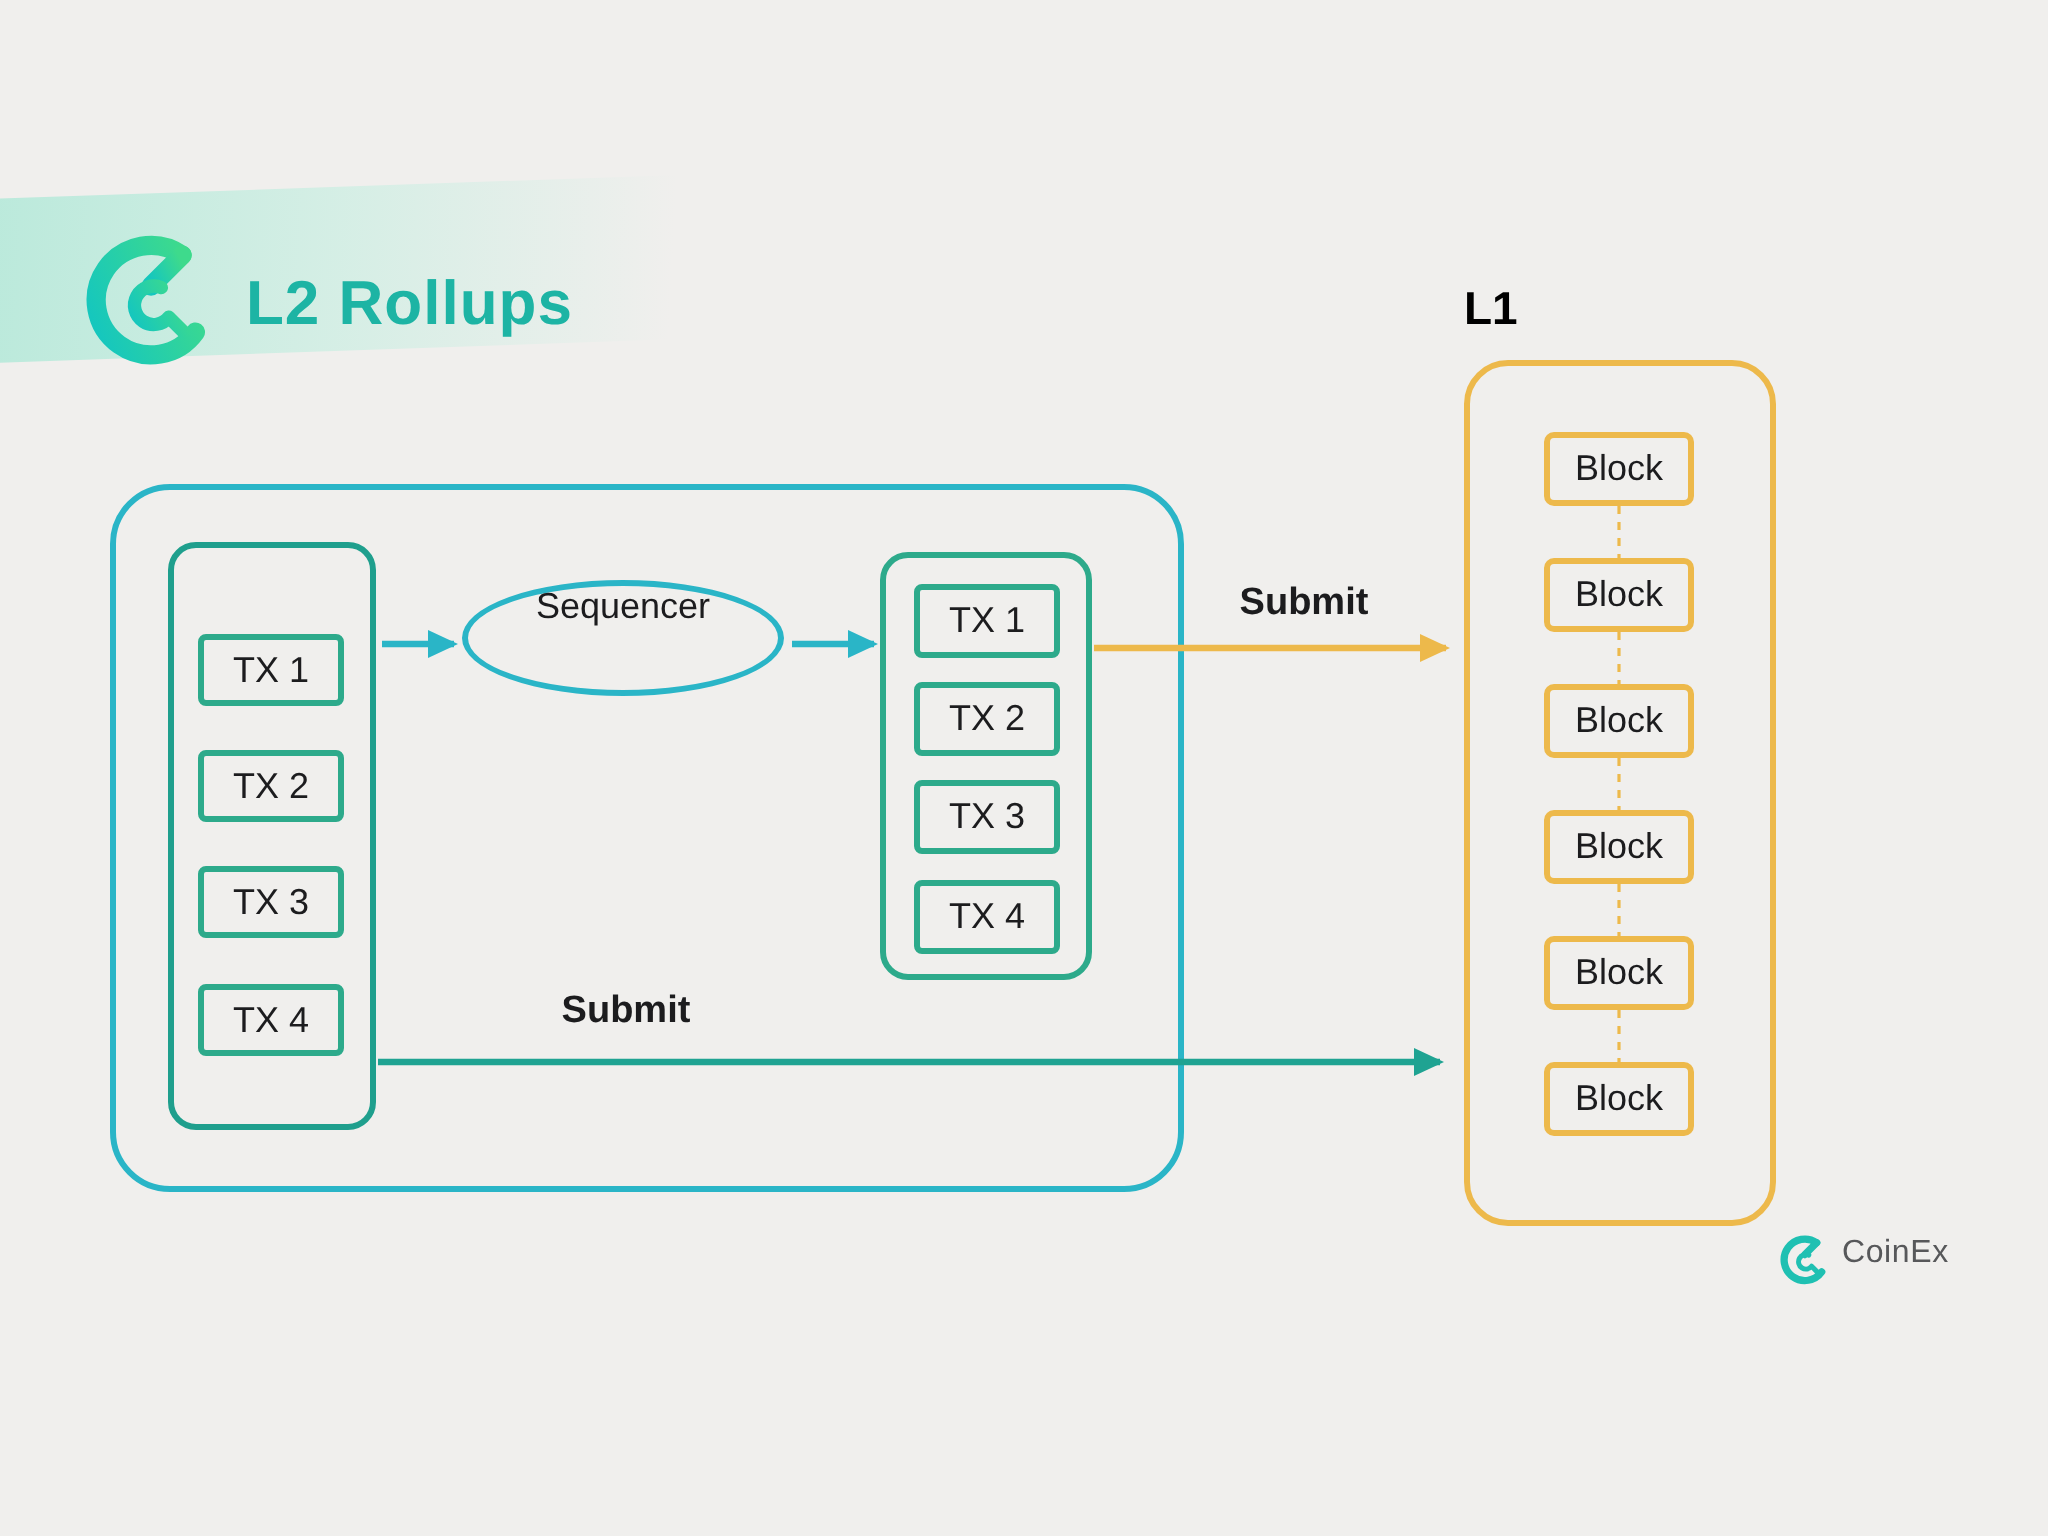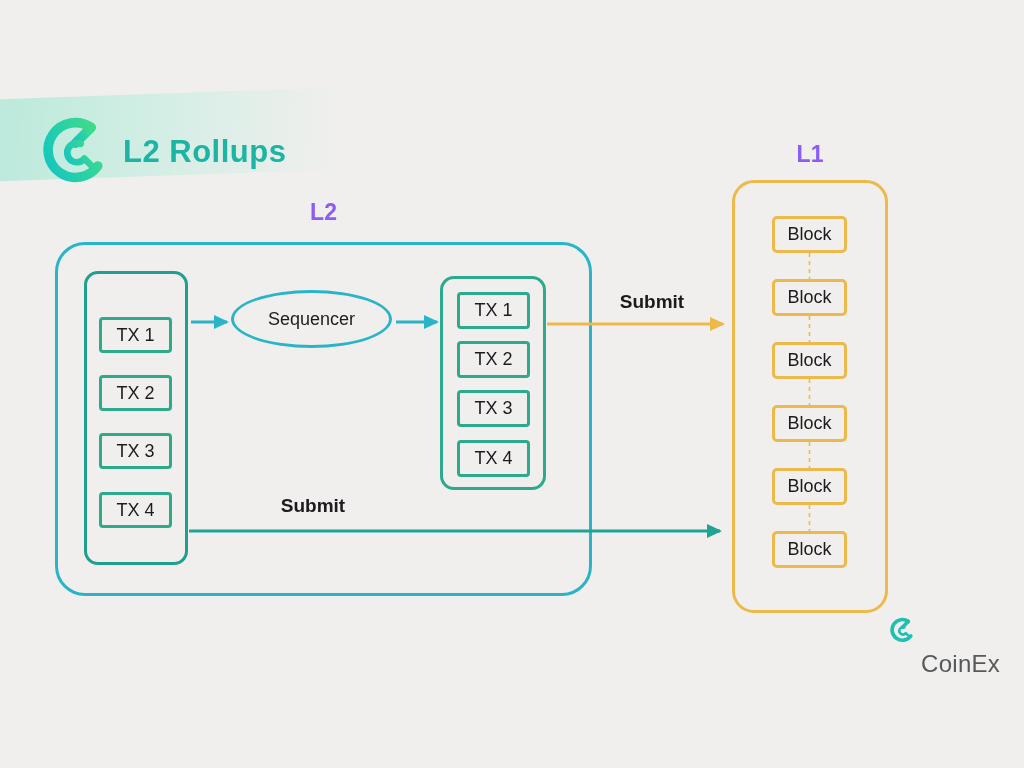--- a/index.html
+++ b/index.html
@@ -75,26 +75,26 @@
     border:3px solid var(--orange); border-radius:5px;
     display:flex; align-items:center; justify-content:center;
     font-size:18px; color:var(--ink);
   }
   .bk.i0{top:216px;} .bk.i1{top:279px;} .bk.i2{top:342px;}
   .bk.i3{top:405px;} .bk.i4{top:468px;} .bk.i5{top:531px;}
   .ellipse{
     position:absolute; box-sizing:border-box;
     left:231px; top:290px; width:161px; height:58px;
     border:3px solid var(--cyan); border-radius:50%;
-    display:flex; align-items:center; justify-content:center;
+    display:flex; align-items:flex-start; justify-content:center;
     font-size:18px; color:var(--ink);
   }
   .zone-label{
-    position:absolute; text-align:center;
-    font-size:23px; font-weight:bold; color:#8b5cf6;
+    position:absolute; 
+    font-size:23px; font-weight:bold; color:#000000;
   }
   .l2-label{left:55px; top:199px; width:537px;}
   .l1-label{left:732px; top:141px; width:156px;}
   .submit-label{
     position:absolute; text-align:center; font-size:19px; color:var(--ink); width:184px;font-weight:bold;
   }
   .submit-top{left:560px; top:291px;}
   .submit-bottom{left:221px; top:495px;}
   
   svg.overlay{position:absolute; left:0; top:0; pointer-events:none;}
@@ -102,21 +102,21 @@
   .ln-orange{stroke:var(--orange); stroke-width:3.2; fill:none;}
   .ln-teal{stroke:var(--teal); stroke-width:3.2; fill:none;}
   .dash-orange{stroke:var(--orange); stroke-width:1.6; fill:none; stroke-dasharray:4 4;}
   .mk-cyan{fill:var(--cyan);}
   .mk-orange{fill:var(--orange);}
   .mk-teal{fill:var(--teal);}
   
   .logo-footer{position:absolute; left:889px; top:615px; width:28px; height:29px;}
   .footer-brand{
     position:absolute; left:921px; top:618px;
-    font-size:24px; font-weight:500; color:var(--muted); letter-spacing:0.3px;margin-top:32px;
+    font-size:16px; font-weight:500; color:var(--muted); letter-spacing:0.3px;
   }
 </style>
 </head>
 <body>
 
 <div class="stage">
 
   <div class="swoosh"></div>
 
   <svg class="logo-main" viewBox="0 0 100 100" aria-hidden="true">
@@ -125,21 +125,20 @@
         <stop offset="0%" stop-color="#16c7bd"></stop>
         <stop offset="100%" stop-color="#3eda8c"></stop>
       </linearGradient>
     </defs>
     <path d="M78 73 A37 37 0 1 1 69 21" fill="none" stroke="url(#lg-main)" stroke-width="13" stroke-linecap="round"></path>
     <path d="M69 21 L48 42" fill="none" stroke="url(#lg-main)" stroke-width="13" stroke-linecap="round"></path>
     <path d="M55 43 A13 13 0 1 0 60 63 L70 73" fill="none" stroke="url(#lg-main)" stroke-width="9" stroke-linecap="round" stroke-linejoin="round"></path>
   </svg>
   <div class="page-title">L2 Rollups</div>
 
-  <div class="zone-label l2-label">L2</div>
   <div class="zone-label l1-label">L1</div>
 
   <div class="node l2box"></div>
   <div class="node leftstack"></div>
   <div class="node midstack"></div>
   <div class="node l1box"></div>
 
   <div class="txbox tx-l i0">TX 1</div>
   <div class="txbox tx-l i1">TX 2</div>
   <div class="txbox tx-l i2">TX 3</div>

